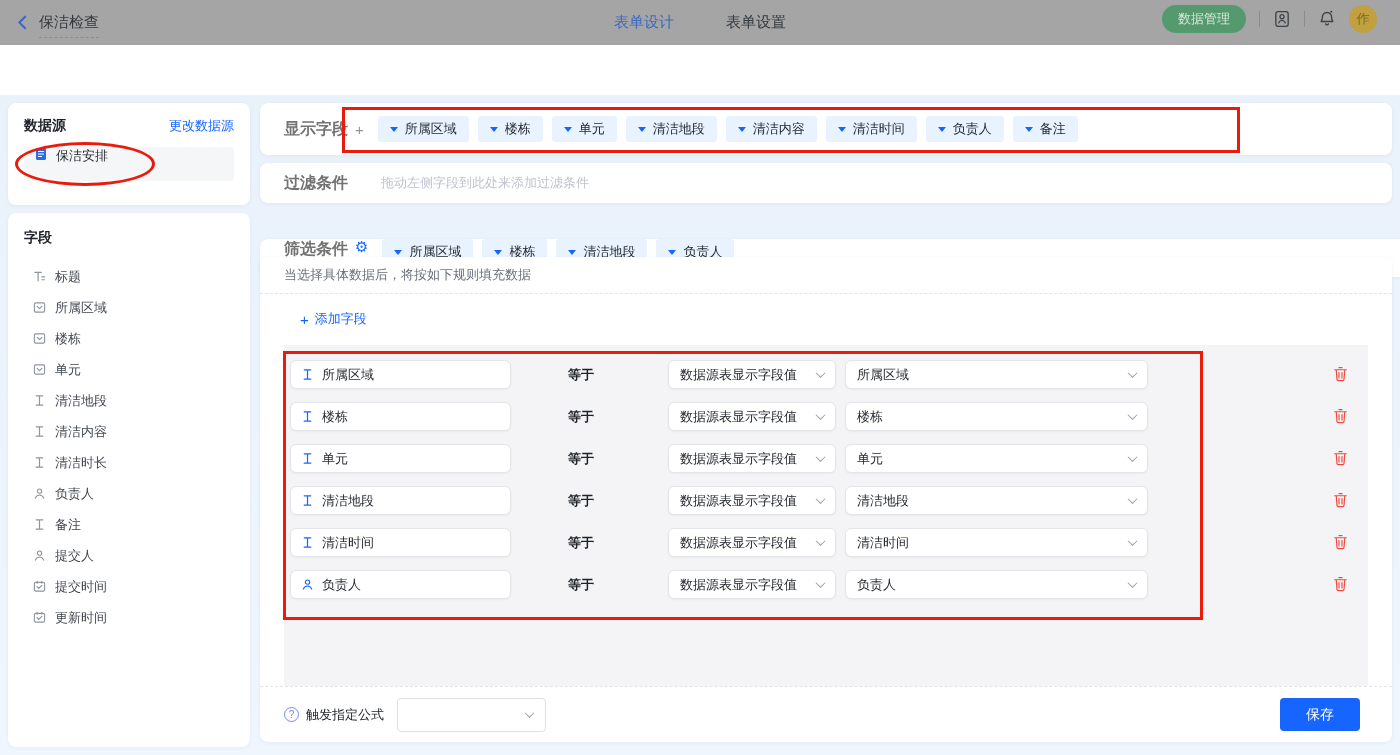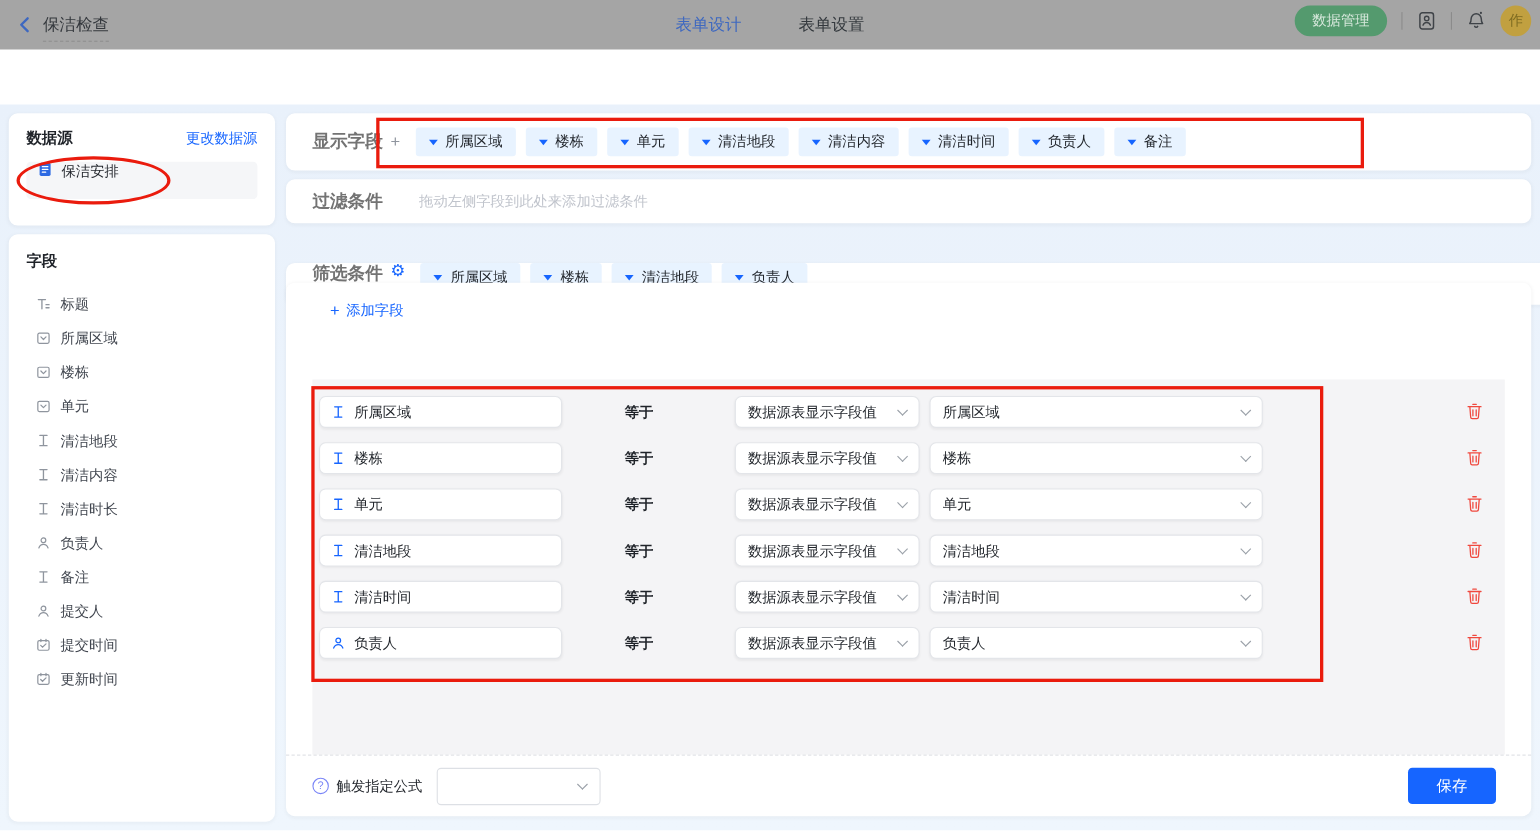--- a/index.html
+++ b/index.html
@@ -11,21 +11,21 @@
   body{font-family:"Liberation Sans","DejaVu Sans",sans-serif;font-size:13px;color:#1f2329;background:#fff;}
   #app{position:relative;width:1400px;height:755px;overflow:hidden;}
 
   
   .topbar{position:absolute;left:0;top:0;width:1400px;height:45px;background:#a5a5a5;display:flex;align-items:center;}
   .tb-left{display:flex;align-items:center;padding-left:14px;gap:8px;}
   .back-label{color:#34383d;font-size:15px;padding-bottom:5px;border-bottom:1px dashed #8d8d8d;margin-top:5px;}
   .tb-center{position:absolute;left:0;right:0;top:0;height:45px;display:flex;align-items:center;justify-content:center;gap:52px;}
   .tb-tab{font-size:15px;color:#33383d;cursor:pointer;}
   .tb-tab.active{color:#3e68c0;}
-  .tb-right{position:absolute;right:8px;top:0;height:38px;display:flex;align-items:center;gap:13px;}
+  .tb-right{position:absolute;right:23px;top:0;height:38px;display:flex;align-items:center;gap:13px;}
   .pill{border:none;background:var(--green);color:#d7e8dc;height:28px;padding:0 16px;border-radius:14px;font-size:13px;cursor:pointer;font-family:inherit;}
   .tb-sep{width:1px;height:16px;background:#8b8b8b;}
   .tb-ic{color:#3f4348;display:flex;align-items:center;}
   .avatar{width:28px;height:28px;border-radius:50%;background:var(--avatar-gold);color:#7d6b21;display:flex;align-items:center;justify-content:center;font-size:13px;}
 
   
   .modal-header{position:absolute;left:0;top:45px;width:1400px;height:50px;background:#fff;border-bottom:1px solid #edeff2;}
   .modal-title{position:absolute;left:0;right:0;top:0;height:50px;display:flex;align-items:center;justify-content:center;font-size:17px;color:#1f2329;}
   .modal-close{position:absolute;right:26px;top:14px;font-size:17px;color:#41464f;cursor:pointer;line-height:22px;}
 
@@ -310,20 +310,21 @@
             <span>清洁地段</span>
           </span>
         <span class="tag">
             <span class="tag-caret"></span>
             <span>负责人</span>
           </span>
       </div>
     </div>
 
     <div class="card cardD">
+      <div class="hint-row">当选择具体数据后，将按如下规则填充数据</div>
       <div class="add-row">
         <span style="font-size:15px;">+</span>
         <span>添加字段</span>
       </div>
 
       <div class="rules-panel">
 
         <div class="rule-row">
           <div class="rule-field">
             <span class="f-ic">

